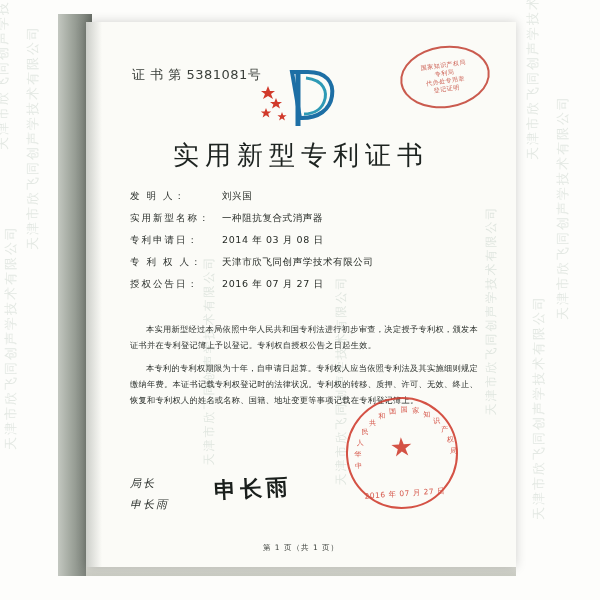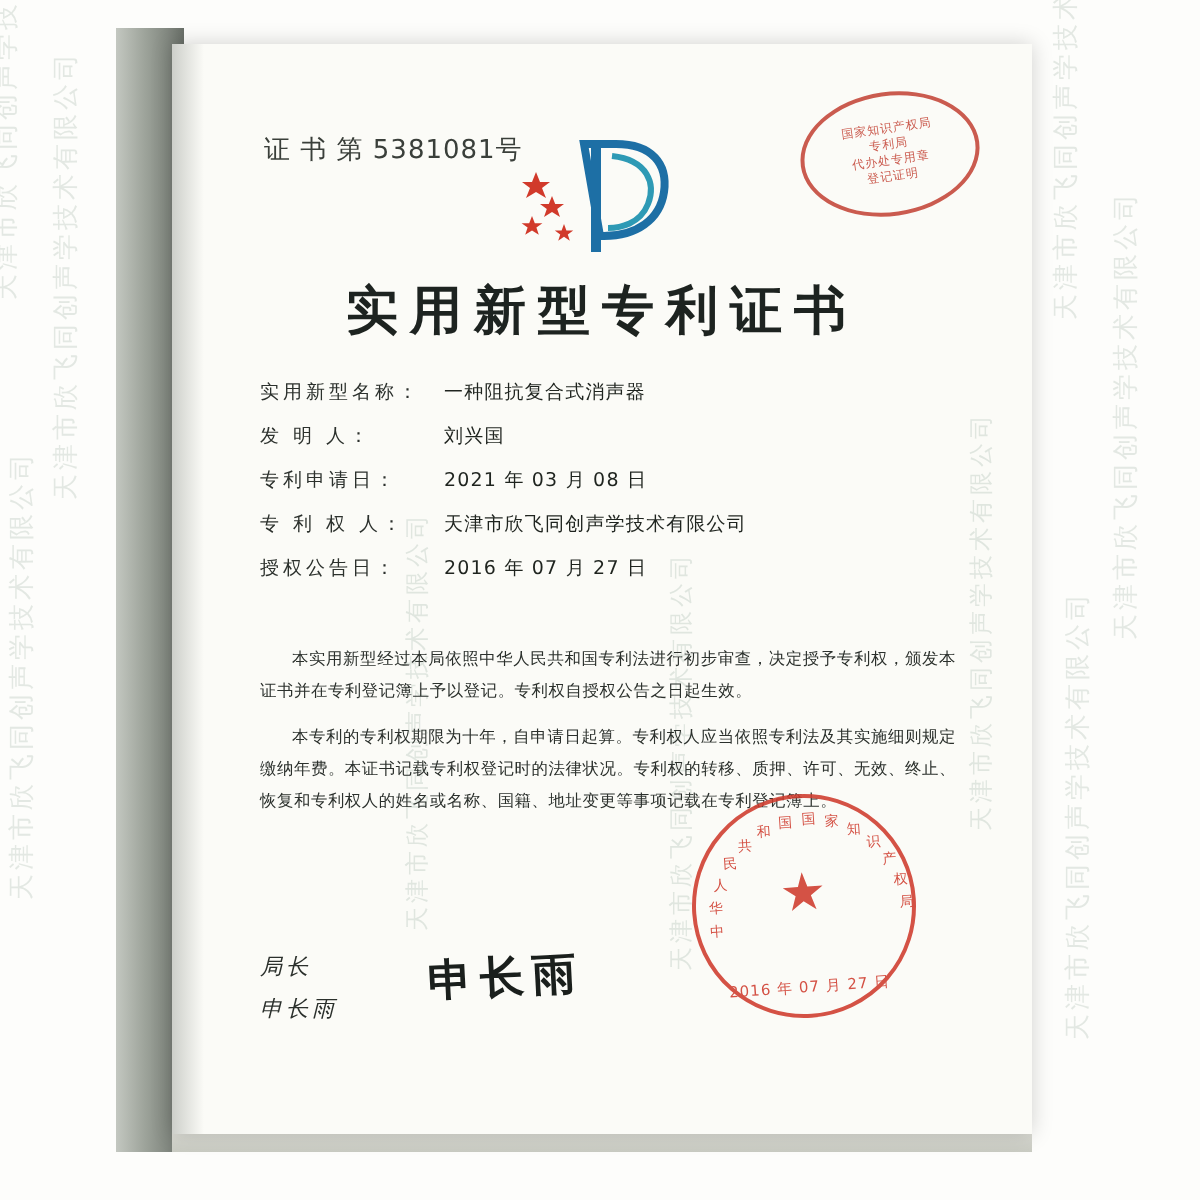--- a/index.html
+++ b/index.html
@@ -130,21 +130,21 @@
     height: 62px;
   }
 
   
   .title {
     position: absolute;
     left: 0; right: 0;
     top: 116px;
     text-align: center;
     font-family: "DejaVu Serif", "Liberation Serif", serif;
-    font-weight: bold;
+    font-weight: normal;
     font-size: 26px;
     letter-spacing: 6px;
     color: #1d2320;
   }
 
   
   .fields {
     position: absolute;
     left: 44px;
     top: 168px;
@@ -336,30 +336,30 @@
             <polygon points="20,40 21.4,43.6 25.2,43.6 22.2,45.8 23.4,49.4 20,47.2 16.6,49.4 17.8,45.8 14.8,43.6 18.6,43.6"></polygon>
             <polygon points="36,44 37.2,47.2 40.6,47.2 37.9,49.2 38.9,52.4 36,50.4 33.1,52.4 34.1,49.2 31.4,47.2 34.8,47.2"></polygon>
           </g>
         </svg>
       </div>
 
       <div class="title">实用新型专利证书</div>
 
       <div class="fields">
         <div class="field-row">
+          <div class="field-label">发 明 人：</div>
+          <div class="field-value">刘兴国</div>
+        </div>
+        <div class="field-row">
           <div class="field-label">实用新型名称：</div>
           <div class="field-value">一种阻抗复合式消声器</div>
         </div>
-        <div class="field-row">
-          <div class="field-label">发 明 人：</div>
-          <div class="field-value">刘兴国</div>
-        </div>
         <div class="field-row gap">
           <div class="field-label">专利申请日：</div>
-          <div class="field-value">2021 年 03 月 08 日</div>
+          <div class="field-value">2014 年 03 月 08 日</div>
         </div>
         <div class="field-row gap">
           <div class="field-label">专 利 权 人：</div>
           <div class="field-value">天津市欣飞同创声学技术有限公司</div>
         </div>
         <div class="field-row gap">
           <div class="field-label">授权公告日：</div>
           <div class="field-value">2016 年 07 月 27 日</div>
         </div>
       </div>
@@ -390,16 +390,17 @@
           <span style="transform:rotate(30deg) translate(0,-48px) rotate(-30deg);">知</span>
           <span style="transform:rotate(44deg) translate(0,-48px) rotate(-44deg);">识</span>
           <span style="transform:rotate(58deg) translate(0,-48px) rotate(-58deg);">产</span>
           <span style="transform:rotate(72deg) translate(0,-48px) rotate(-72deg);">权</span>
           <span style="transform:rotate(86deg) translate(0,-48px) rotate(-86deg);">局</span>
         </div>
         <div class="seal-star">★</div>
         <div class="seal-date">2016 年 07 月 27 日</div>
       </div>
 
+      <div class="footer">第 1 页（共 1 页）</div>
 
     </div>
   </div>
 </div>
 
 </body></html>

